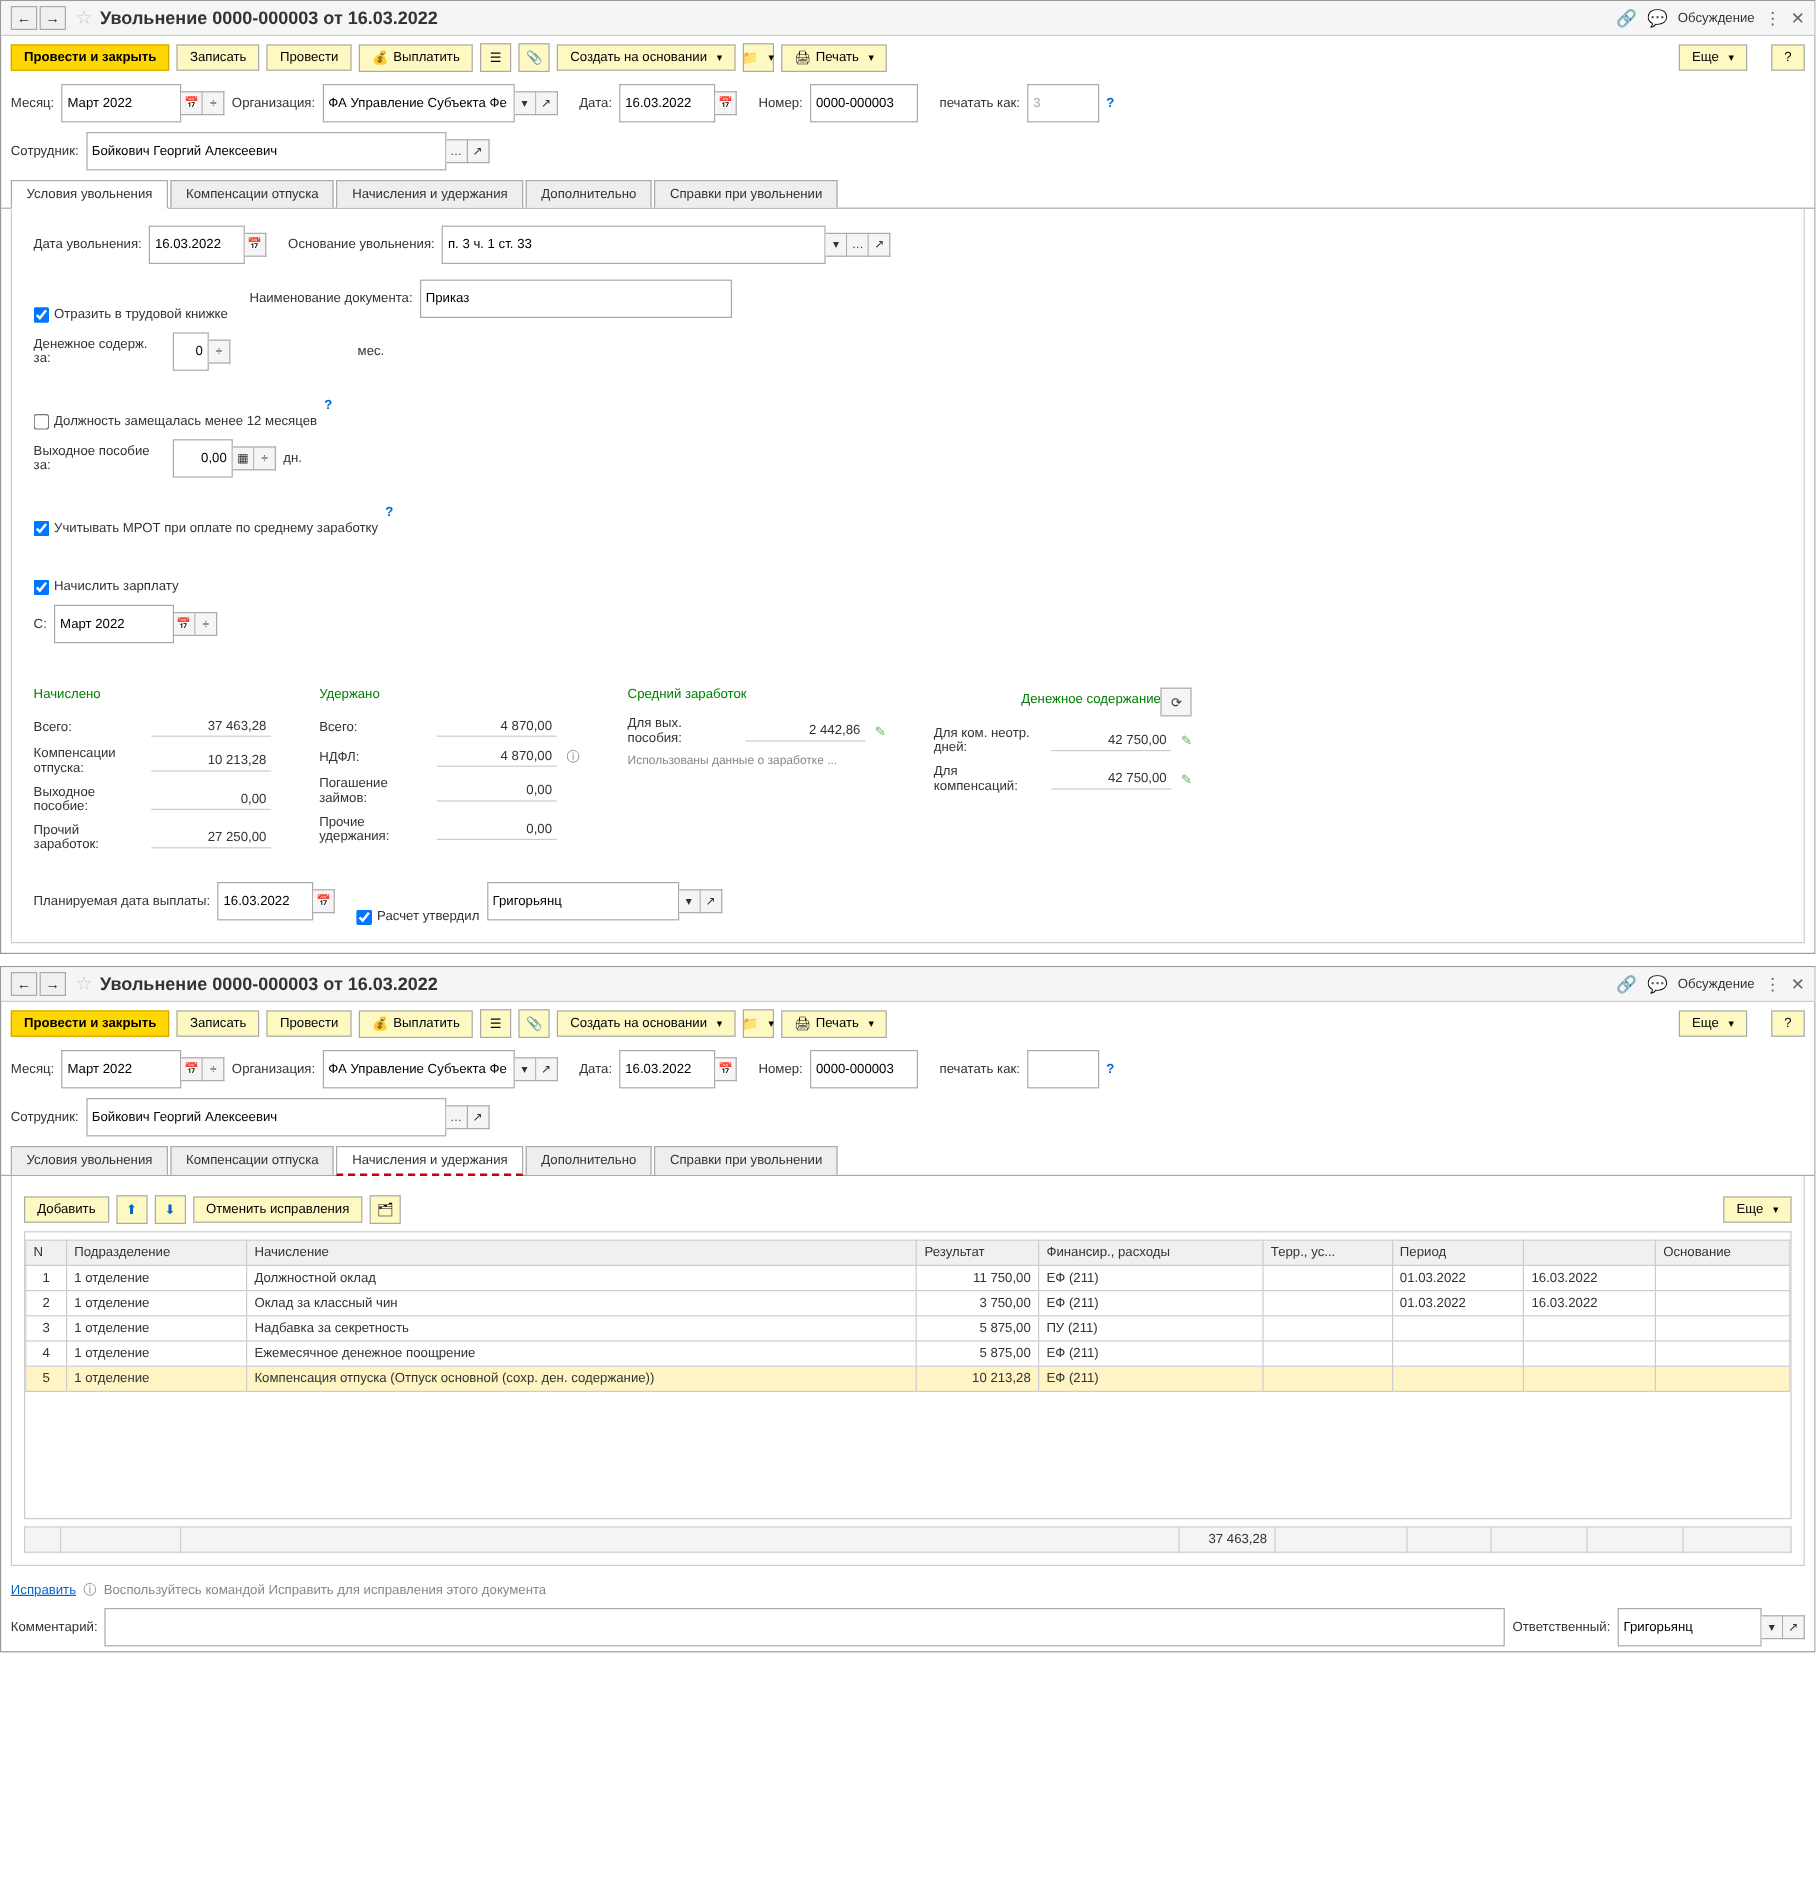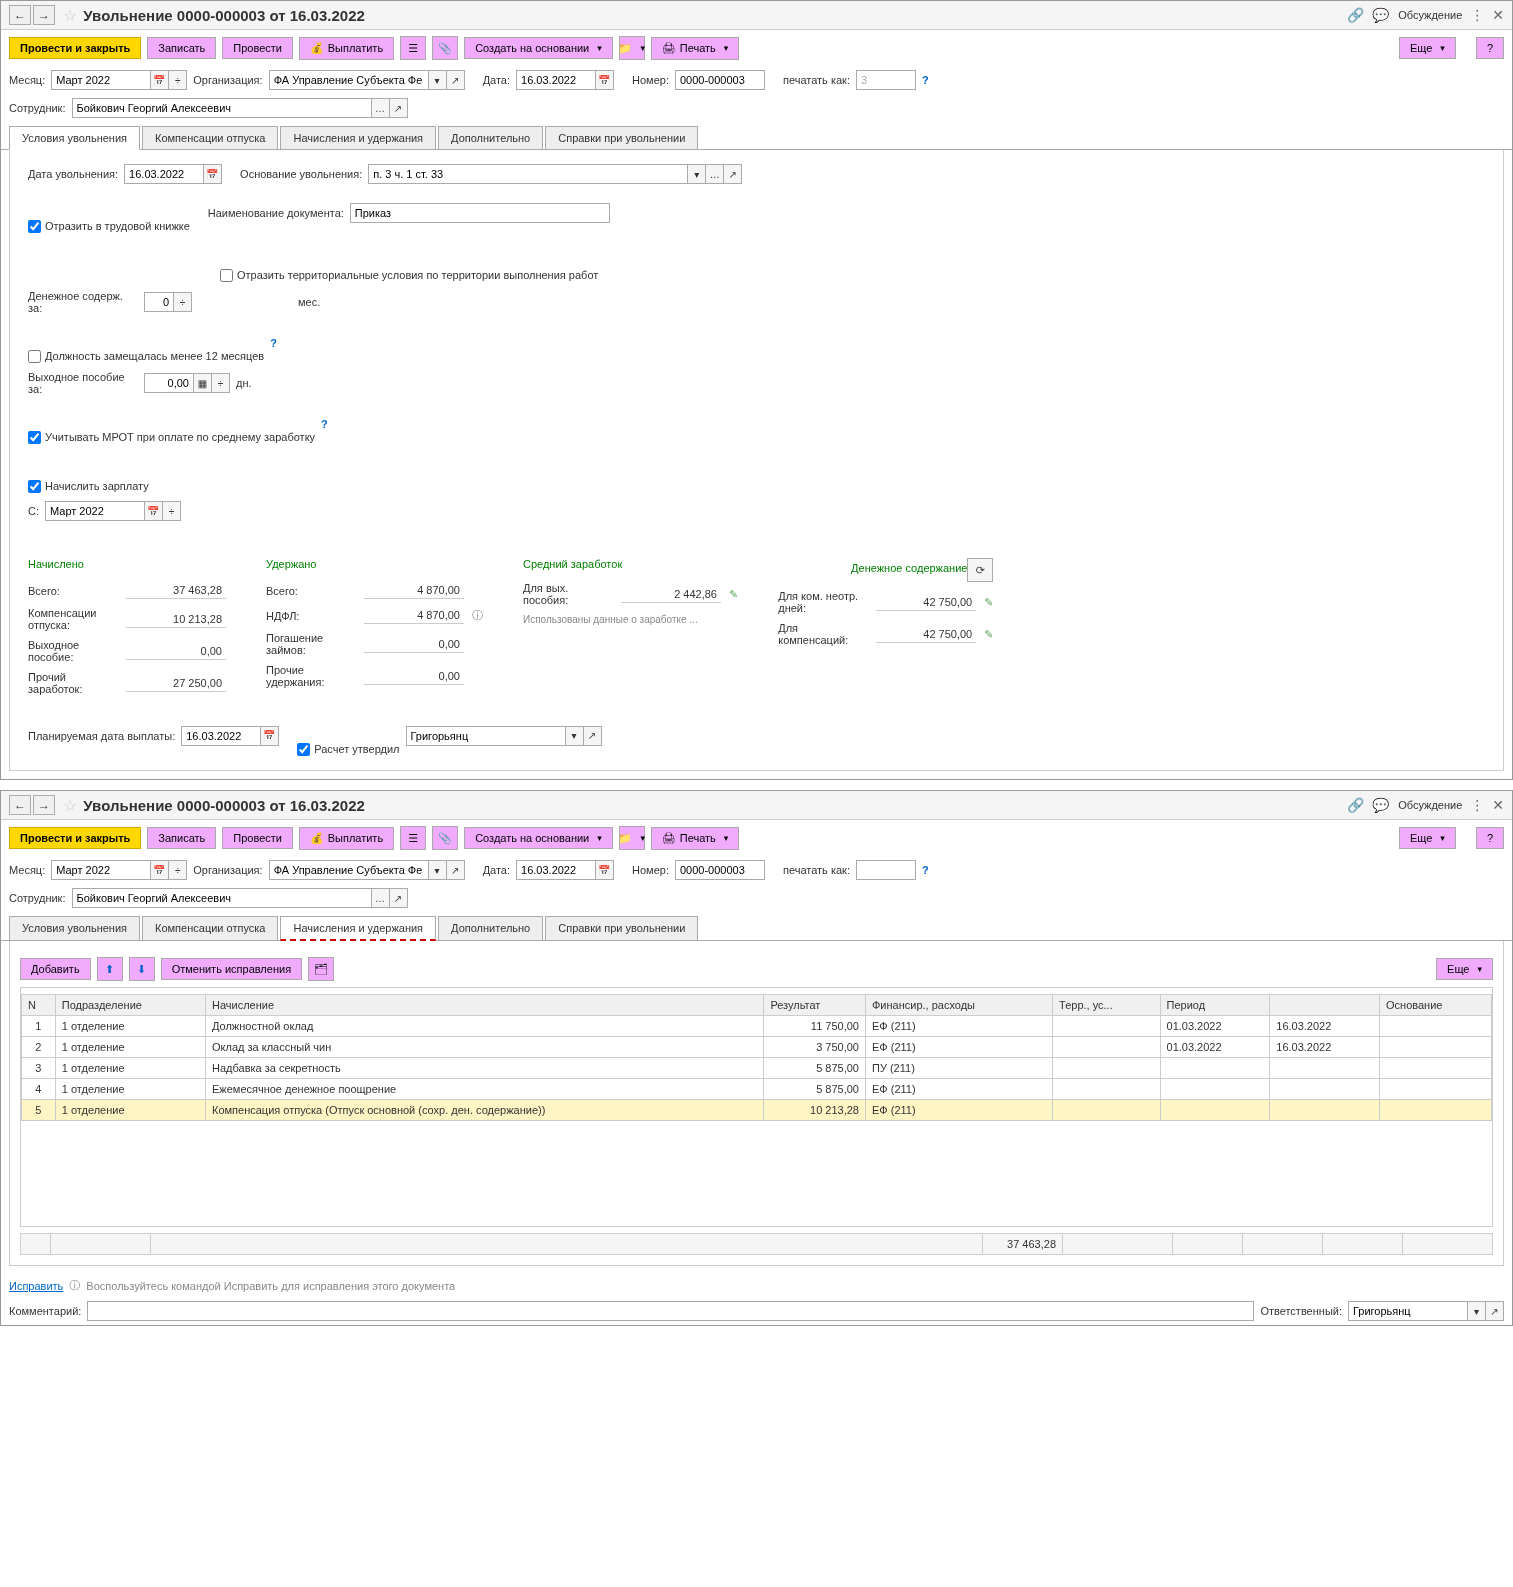--- a/index.html
+++ b/index.html
@@ -5,28 +5,28 @@
 * { box-sizing: border-box; margin: 0; padding: 0; font-family: Arial, sans-serif; }
 body { background: #fff; font-size: 11px; color: #333; }
 .window { border: 1px solid #999; margin-bottom: 10px; background: #fff; }
 .titlebar { display: flex; align-items: center; padding: 4px 8px; border-bottom: 1px solid #ccc; background: #f5f5f5; }
 .nav-btn { width: 22px; height: 20px; border: 1px solid #aaa; background: #f0f0f0; margin-right: 2px; display: flex; align-items: center; justify-content: center; cursor: pointer; font-size: 12px; }
 .star { color: #ccc; font-size: 16px; margin: 0 6px; cursor: pointer; }
 .title { font-size: 15px; font-weight: bold; flex: 1; }
 .tb-right { display: flex; align-items: center; gap: 8px; }
 .tb-icon { cursor: pointer; color: #666; font-size: 14px; }
 .toolbar { display: flex; align-items: center; padding: 6px 8px; gap: 6px; flex-wrap: wrap; }
-.btn { padding: 4px 10px; border: 1px solid #aaa; background: #f0abfc; cursor: pointer; font-size: 11px; display: inline-flex; align-items: center; gap: 4px; }
+.btn { padding: 4px 10px; border: 1px solid #aaa; background: #fef9c3; cursor: pointer; font-size: 11px; display: inline-flex; align-items: center; gap: 4px; }
 .btn-yellow { background: #ffd700; border-color: #d4a700; font-weight: bold; }
 .btn-icon { width: 26px; height: 24px; padding: 0; justify-content: center; }
 .btn-dd::after { content: "▾"; margin-left: 4px; font-size: 9px; }
 .toolbar-right { margin-left: auto; display: flex; gap: 20px; }
 .form-row { display: flex; align-items: center; padding: 4px 8px; gap: 6px; flex-wrap: wrap; }
 .label { font-size: 11px; color: #333; }
-.input { border: 1px solid #aaa; padding: 2px 4px; font-size: 11px; height: 20px; background: #fff; }
+.input { border: 1px solid #aaa; padding: 2px 4px; font-size: 11px; height: 32px; background: #fff; }
 .input-group { display: flex; align-items: center; }
 .input-group .ig-btn { width: 18px; height: 20px; border: 1px solid #aaa; border-left: none; background: #f5f5f5; display: flex; align-items: center; justify-content: center; cursor: pointer; font-size: 10px; }
 .tabs { display: flex; border-bottom: 1px solid #aaa; padding: 0 8px; margin-top: 4px; }
 .tab { padding: 5px 12px; border: 1px solid #aaa; border-bottom: none; background: #eee; margin-right: 2px; cursor: pointer; font-size: 11px; }
 .tab.active { background: #fff; border-bottom: 1px solid #fff; margin-bottom: -1px; }
 .tab.active.redund { border-bottom: 2px dashed #c00; }
 .tab-content { padding: 10px; border: 1px solid #ccc; border-top: none; margin: 0 8px 8px; }
 .subtabs { display: flex; border-bottom: 1px solid #aaa; }
 .check { display: flex; align-items: flex-start; gap: 4px; margin-top: 28px; }
 .check input { margin: 0; }
@@ -152,26 +152,20 @@
 
     <div class="form-row">
       <div class="check">
         <input type="checkbox" checked="" style="">
           <span>Отразить в трудовой книжке</span>
       </div>
       <span class="label" style="margin-left:12px">Наименование документа:</span>
       <input class="input" style="width: 260px;" value="Приказ">
     </div>
 
-    <div class="form-row" style="padding-left:200px">
-      <div class="check">
-        <input type="checkbox" style="">
-          <span>Отразить территориальные условия по территории выполнения работ</span>
-      </div>
-    </div>
 
     <div class="form-row">
       <span class="label" style="width:110px">Денежное содерж. за:</span>
       <div class="input-group">
         <input class="input" style="width: 30px; text-align: right;" value="0">
         <div class="ig-btn">÷</div>
       </div>
       <span class="label" style="margin-left:100px">мес.</span>
     </div>
 

